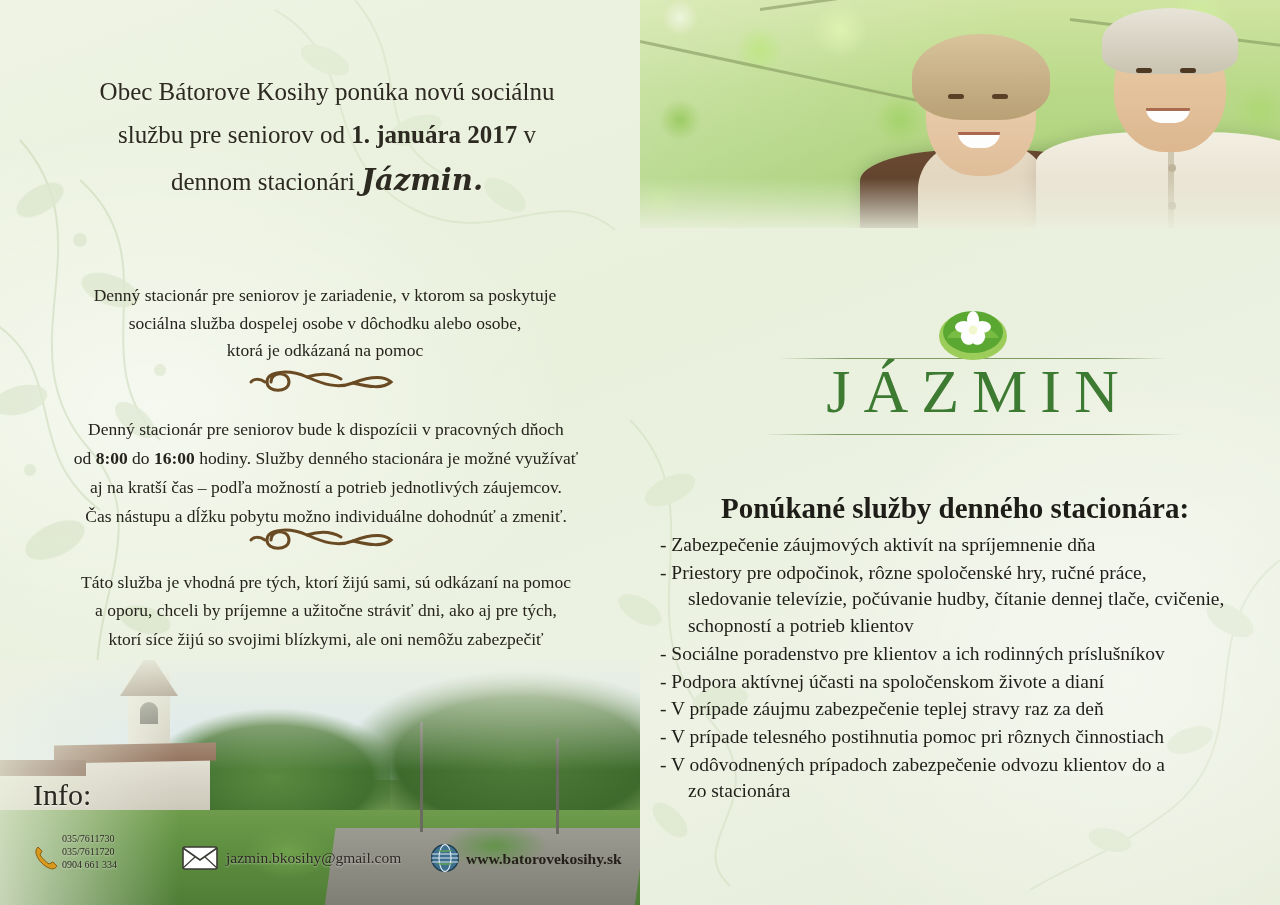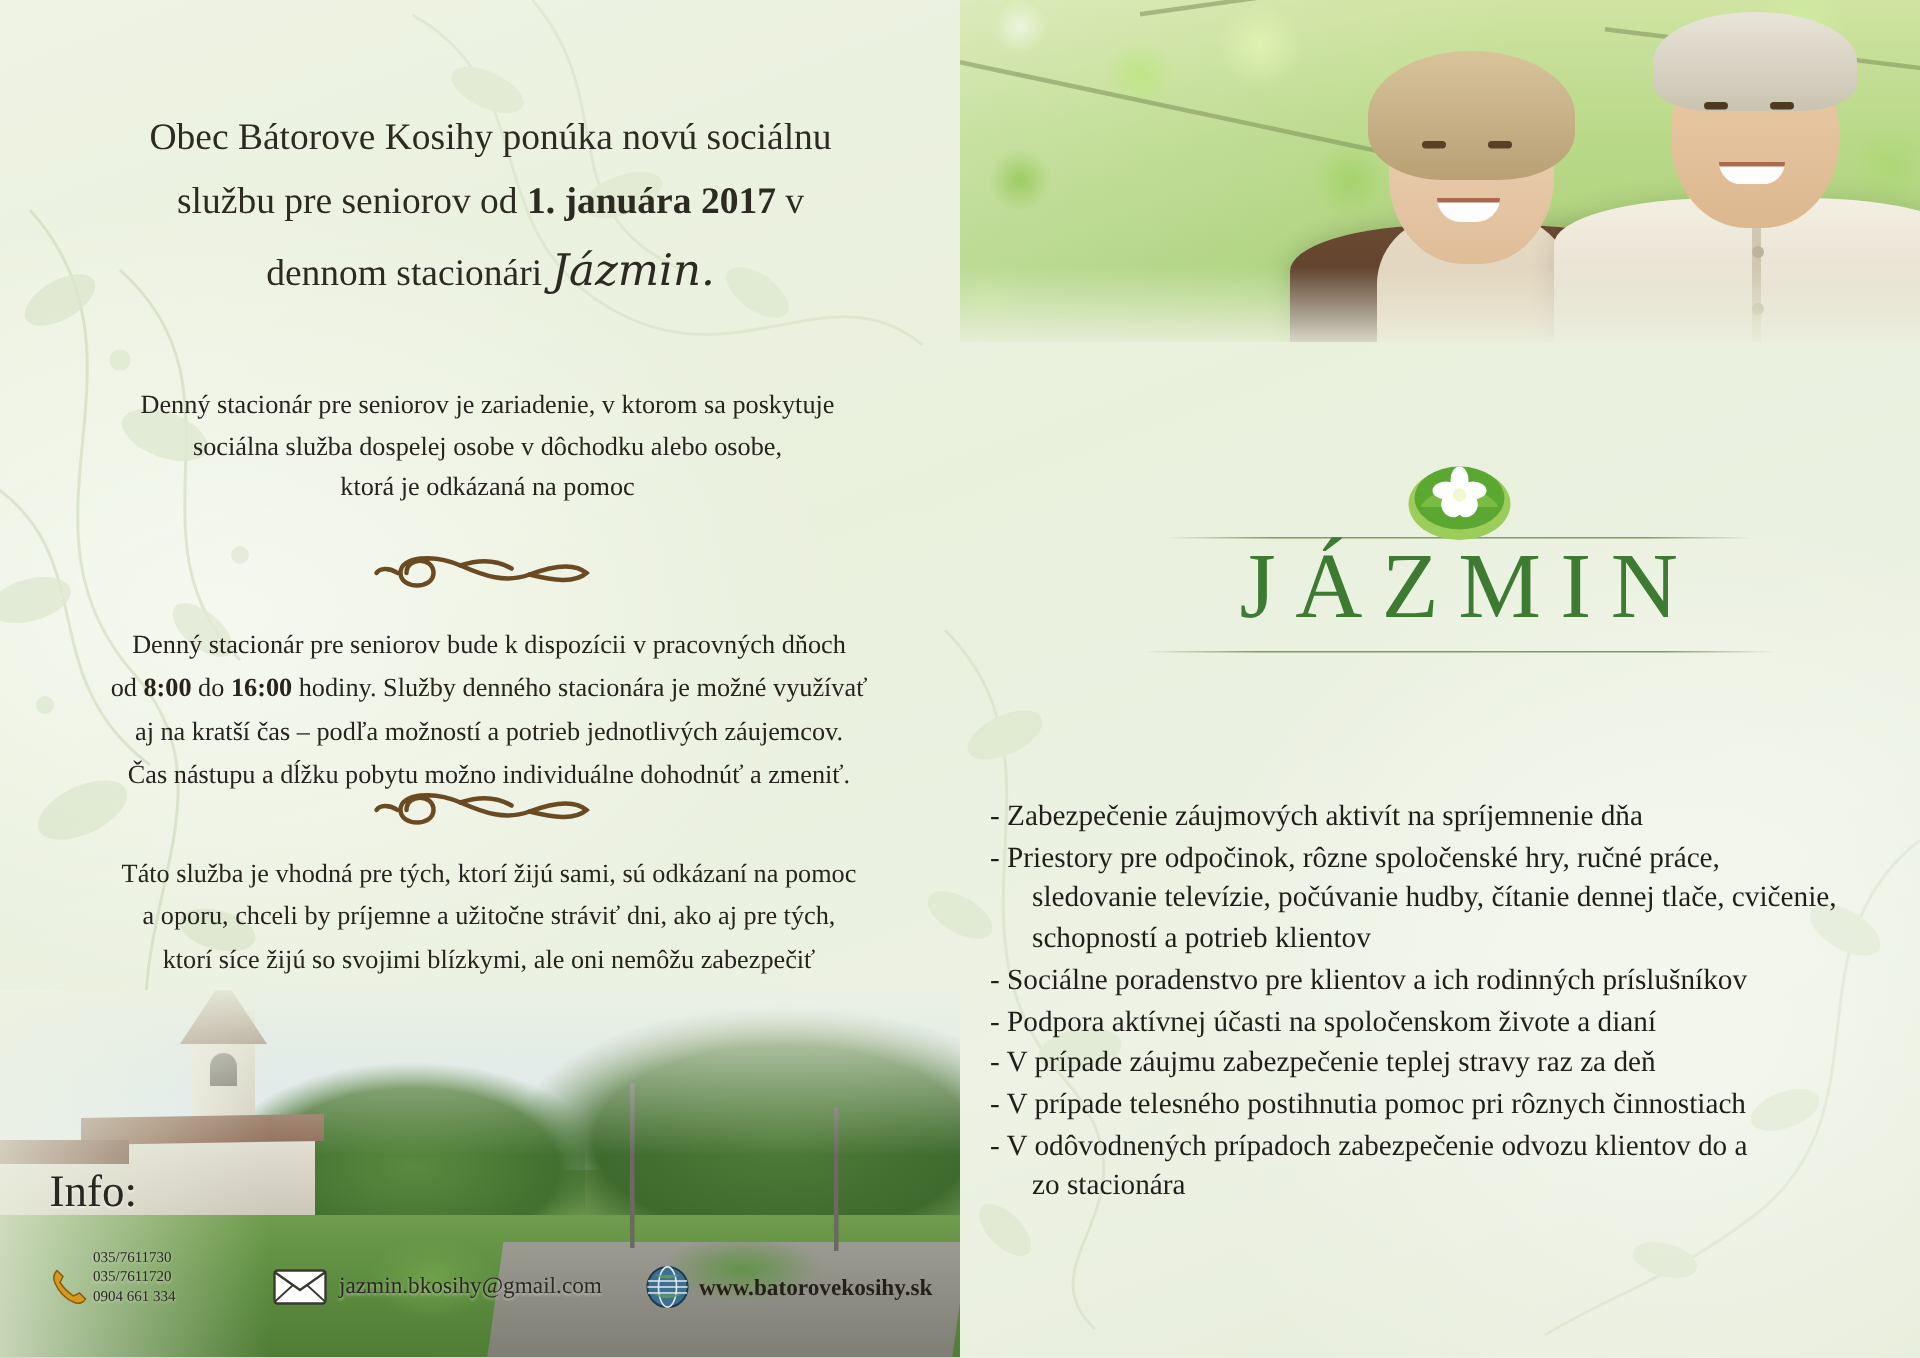--- a/index.html
+++ b/index.html
@@ -82,31 +82,31 @@
     left: 42px; top: 70px;
     width: 570px;
     text-align: center;
     font-size: 25px;
     line-height: 1.72;
     color: #2d2a22;
   }
   #headline .date { font-weight: bold; }
   #headline .brand {
     font-style: italic;
-    font-weight: normal;
+    font-weight: bold;
     font-size: 29px;
     font-family: "DejaVu Serif", serif;
   }
 
   .para {
     position: absolute;
     text-align: center;
     color: #26241d;
   }
-  #para1 { left: 40px; top: 256px; width: 570px; font-size: 17.5px; line-height: 1.58; }
+  #para1 { left: 40px; top: 282px; width: 570px; font-size: 17.5px; line-height: 1.58; }
   #para2 { left: 30px; top: 405px; width: 592px; font-size: 17.5px; line-height: 1.66; margin-top: 10px; }
   #para3 { left: 32px; top: 568px; width: 588px; font-size: 17.5px; line-height: 1.62; }
   .para b { font-weight: bold; }
 
   
   .ornament {
     position: absolute;
     width: 160px; height: 34px;
     color: #6a4a22;
   }
@@ -378,20 +378,21 @@
           <ellipse cx="31" cy="45" rx="7" ry="8" transform="rotate(-25 31 45)"></ellipse>
           <circle cx="36" cy="38" r="4.5" fill="#f3f7cf"></circle>
         </g>
       </svg>
     </div>
     <div class="rule-top"></div>
     <div class="word">JÁZMIN</div>
     <div class="rule-bot"></div>
   </div>
 
+  <div id="services-title">Ponúkané služby denného stacionára:</div>
   <div id="services-list">
     <div class="item"><span>- Zabezpečenie záujmových aktivít na spríjemnenie dňa</span></div>
     <div class="item">
       <span>- Priestory pre odpočinok, rôzne spoločenské hry, ručné práce,</span>
       <span class="cont">sledovanie televízie, počúvanie hudby, čítanie dennej tlače, cvičenie,</span>
       <span class="cont">schopností a potrieb klientov</span>
     </div>
     <div class="item"><span>- Sociálne poradenstvo pre klientov a ich rodinných príslušníkov</span></div>
     <div class="item"><span>- Podpora aktívnej účasti na spoločenskom živote a dianí</span></div>
     <div class="item"><span>- V prípade záujmu zabezpečenie teplej stravy raz za deň</span></div>

